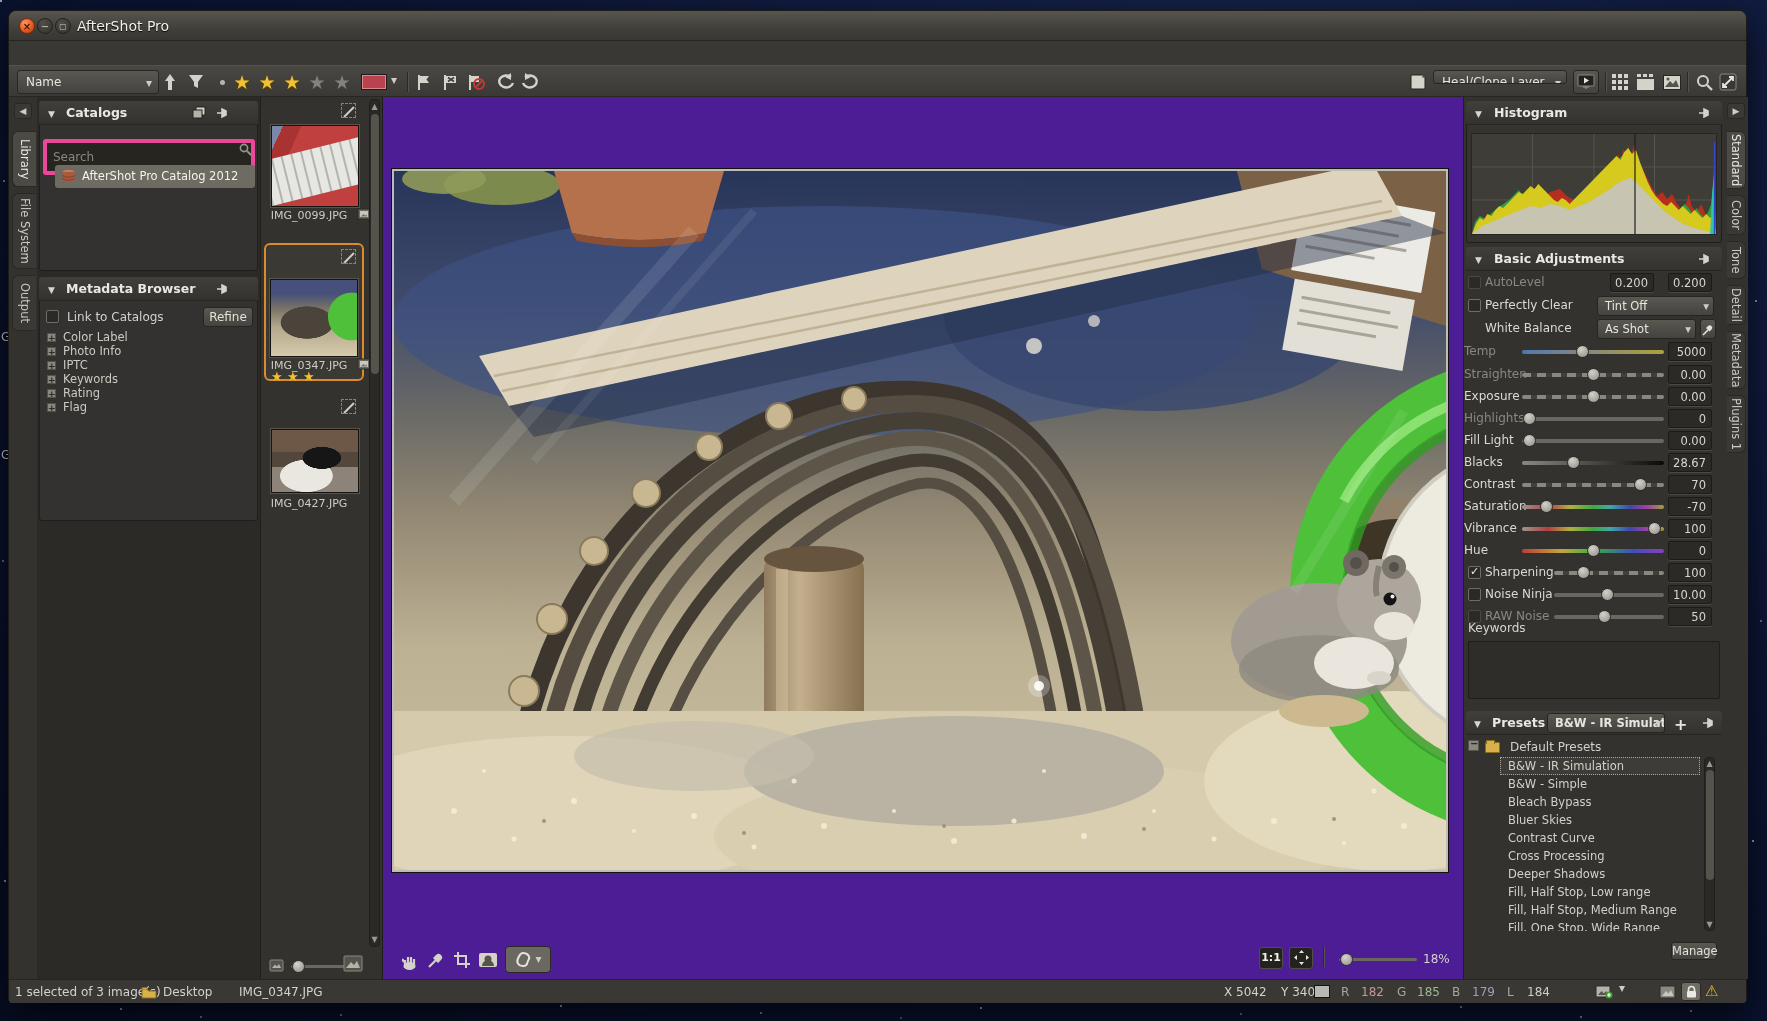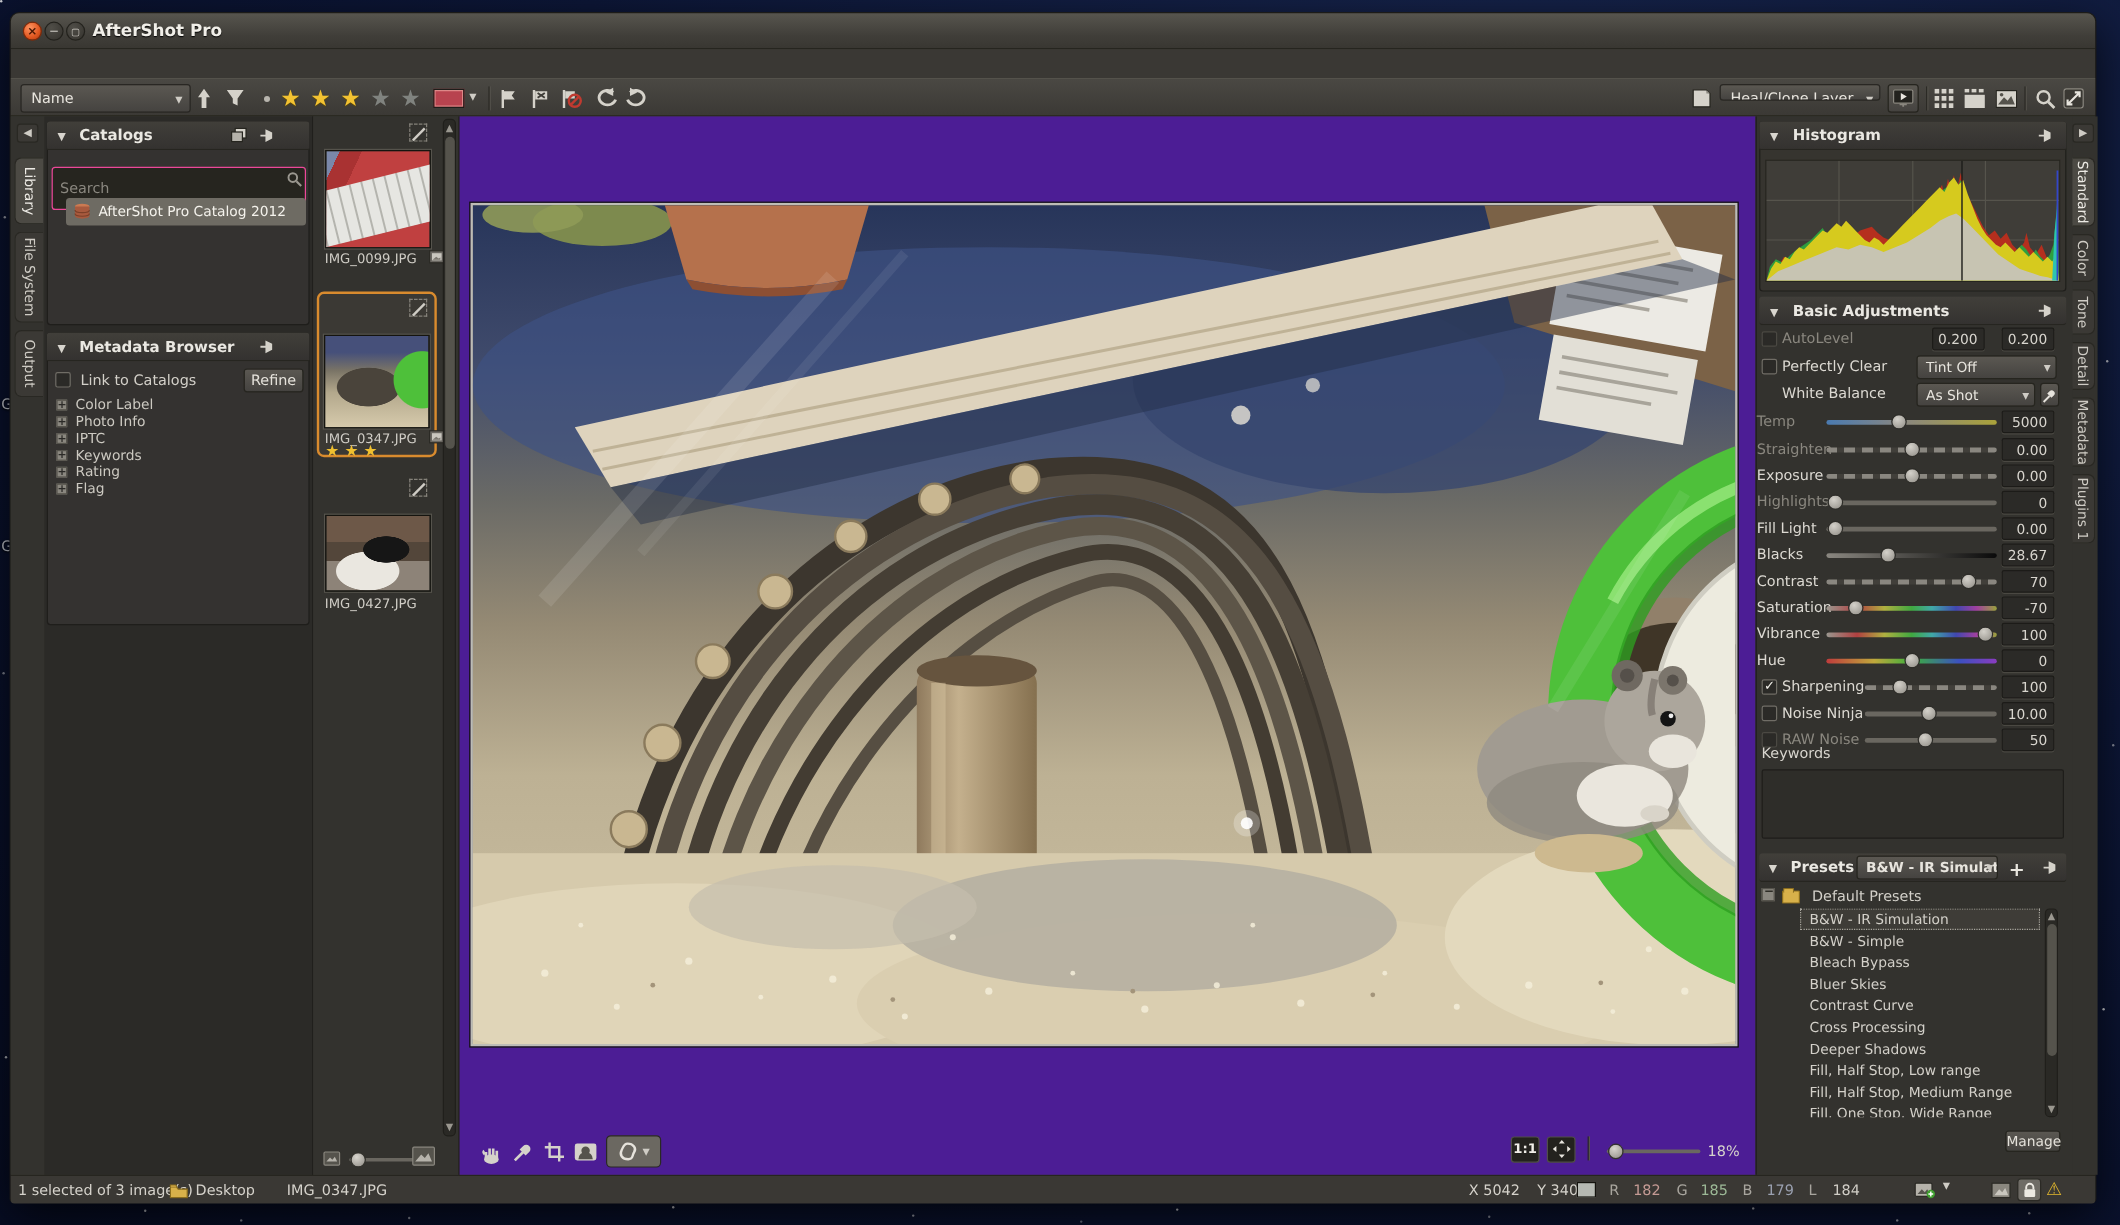--- a/index.html
+++ b/index.html
@@ -17,21 +17,21 @@
   .desk-frag{position:absolute;left:1px;width:7px;overflow:hidden;color:#c9cdd6;font-size:12px;text-shadow:0 1px 2px #000}
 
   .window{position:absolute;left:8px;top:10px;width:1739px;height:992px;background:#3a3834;
     border:1px solid #1c1b18;border-radius:8px 8px 3px 3px;box-shadow:0 12px 40px rgba(0,0,0,.75);z-index:2}
   
   .titlebar{position:absolute;left:0;top:0;width:100%;height:30px;border-radius:7px 7px 0 0;
     background:linear-gradient(#57554e,#403e39 65%,#393732);border-bottom:1px solid #26251f}
   .wbtn{position:absolute;top:7px;width:16px;height:16px;border-radius:50%;text-align:center;line-height:15px;font-size:10px}
   .wbtn.close{background:radial-gradient(circle at 35% 30%,#ff9461,#e0561f 60%,#a83a10);border:1px solid #7e2a0a;color:#4a1703;font-weight:bold}
   .wbtn.minmax{background:radial-gradient(circle at 35% 30%,#504e48,#34322d);border:1px solid #23221d;color:#cfccc5}
-  .wtitle{position:absolute;left:68px;top:0;line-height:30px;font-size:14px;font-weight:bold;color:#f1efe9;text-shadow:0 1px 1px #000}
+  .wtitle{position:absolute;left:68px;top:0;line-height:30px;font-size:14px;font-weight:normal;color:#f1efe9;text-shadow:0 1px 1px #000}
   
   .menubar{position:absolute;left:0;top:30px;width:100%;height:24px;background:#3a3833}
   .menu-item{position:absolute;top:0;line-height:24px;color:#e4e1da;padding:0 4px;cursor:default}
   
   .toolbar{position:absolute;left:0;top:54px;width:100%;height:32px;
     background:linear-gradient(#4a4843,#3b3935);border-top:1px solid #54524b;border-bottom:1px solid #28271f}
   .dd{background:linear-gradient(#5b5852,#454340);border:1px solid #292723;border-radius:3px;color:#e8e5de;
       line-height:22px;padding:0 20px 0 8px;white-space:nowrap;overflow:hidden}
   .dd .caret{position:absolute;right:6px;top:0}
   .caret::before{content:'▾';color:#cfccc5}
@@ -55,21 +55,21 @@
   .rrail .vtab{left:0;width:19px;border-radius:0 6px 6px 0;border-left:0}
   .vtab.sel{background:#4c4a44;color:#eceae4}
   .rail-arrow{position:absolute;font-size:9px;color:#cfccc5;background:#3b3935;border:1px solid #292823;
     width:18px;height:16px;text-align:center;line-height:15px;border-radius:3px}
   
   .lpanel{position:absolute;left:28px;top:0;width:224px;height:882px;background:#2b2a27;border-right:1px solid #201f1c}
   .pbox{position:absolute;left:2px;width:219px;background:#343230;border:1px solid #1f1e1b;border-radius:3px}
   .phdr{position:absolute;height:24px;background:linear-gradient(#413f3a,#343230);border-bottom:1px solid #262520;
     font-weight:bold;font-size:12.5px;color:#eae8e2;line-height:24px}
   .tri::before{content:'▼';font-size:9px;color:#d8d5ce}
-  .search{position:absolute;height:36px;background:#26251f;border:1px solid #ec4899;border-radius:3px;color:#d8d5ce;
+  .search{position:absolute;height:36px;background:#26251f;border:4px solid #ec4899;border-radius:3px;color:#d8d5ce;
     font-size:12px;padding:0 22px 0 6px;font-family:inherit}
   .search::placeholder{color:#8a877f}
   .cat-item{position:absolute;height:23px;background:#6e6b63;border-radius:3px;color:#f4f2ec;line-height:23px}
   .db-i{position:absolute;left:6px;top:4px}
   .mfield{position:absolute;left:10px;height:14px;line-height:14px;color:#ccc9c1;font-size:11.5px}
   .plus-box{display:inline-block;width:9px;height:9px;background:#8a877f;border:1px solid #55534c;margin-right:7px;
     position:relative;vertical-align:-1px}
   .plus-box::before{content:'+';position:absolute;left:0px;top:-3px;font-size:9px;color:#2b2a27;font-weight:bold}
   .btn{background:linear-gradient(#5b5852,#454340);border:1px solid #26251f;border-radius:3px;color:#e4e1da;text-align:center}
   .cb{position:absolute;width:13px;height:13px;background:#2b2a27;border:1px solid #706d66;border-radius:2px}

